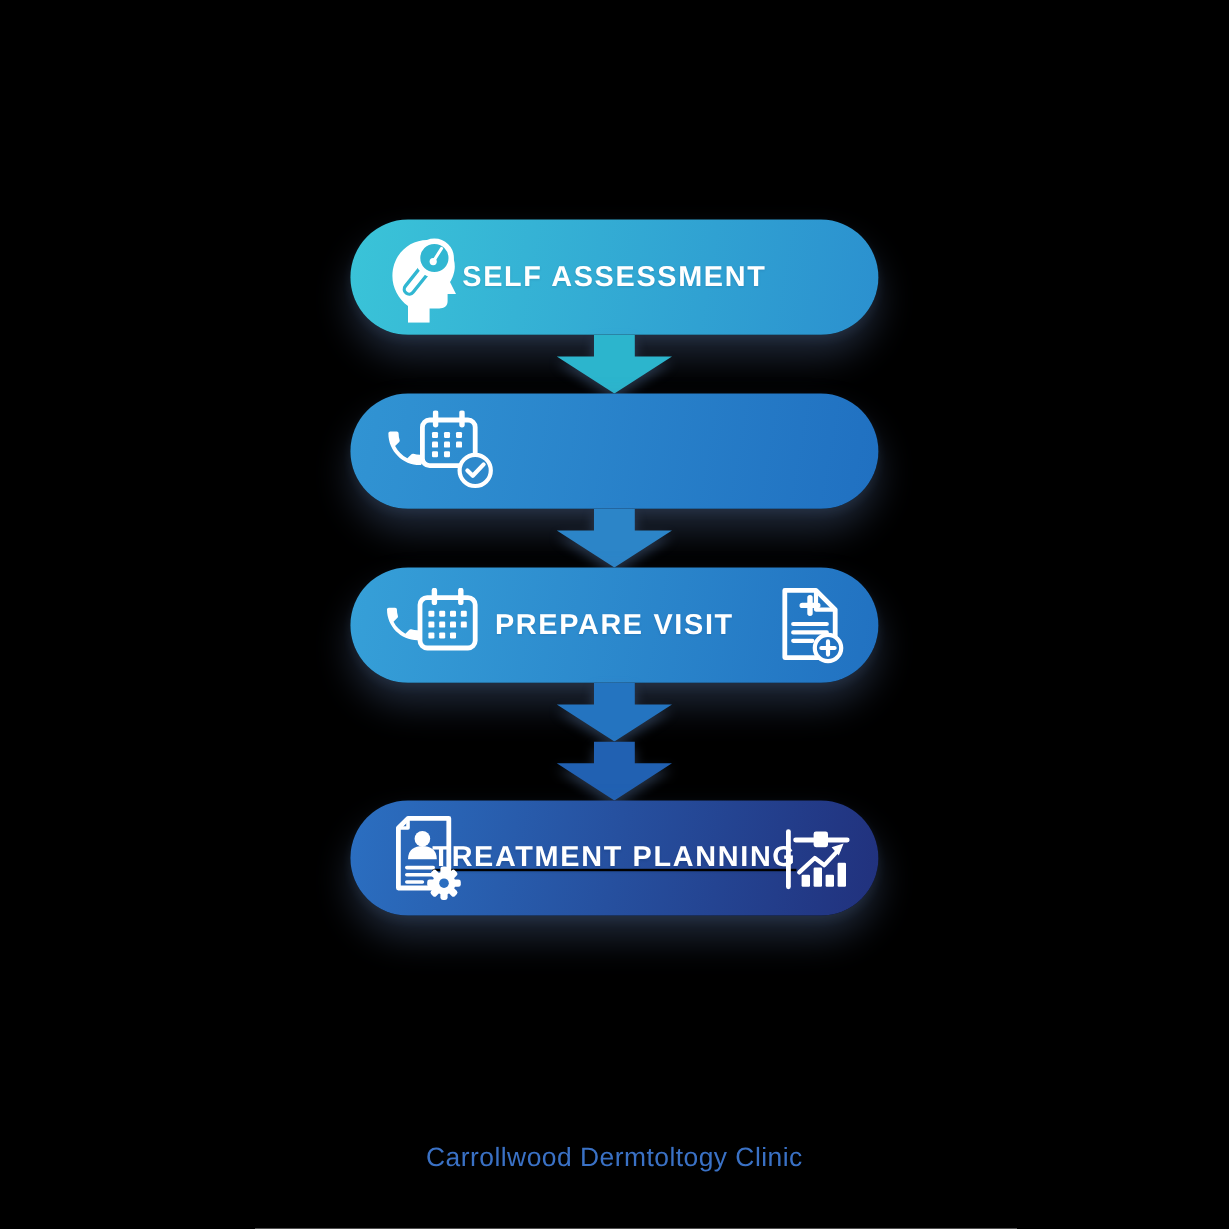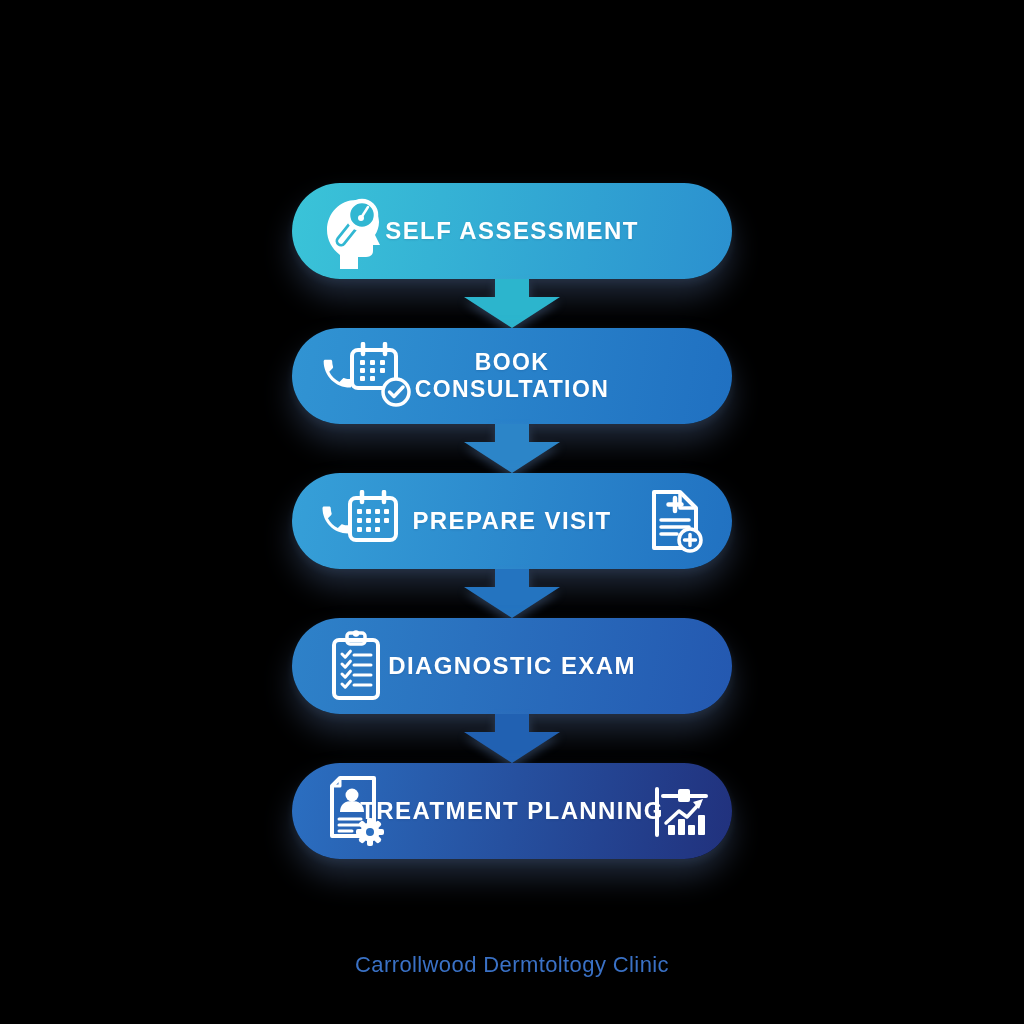--- a/index.html
+++ b/index.html
@@ -73,24 +73,20 @@
                 <rect x="18" y="26" width="5" height="5" rx="1"></rect>
                 <rect x="28" y="26" width="5" height="5" rx="1"></rect>
               <rect x="8" y="34" width="5" height="5" rx="1"></rect>
                 <rect x="18" y="34" width="5" height="5" rx="1"></rect>
             </g>
             <circle cx="44" cy="50" r="13" fill="#2e89cc" stroke="#ffffff" stroke-width="3.5"></circle>
             <path d="M37.5 50 l4.5 4.5 L51 45" stroke="#ffffff" stroke-width="3.5" fill="none" stroke-linecap="round" stroke-linejoin="round"></path>
           </g>
         </svg>
       </span>
-      <div class="label two-line">
-        <span>BOOK</span>
-        <span>CONSULTATION</span>
-      </div>
     </div>
 
     <div class="arrow-wrap">
       <svg width="96" height="49" viewBox="0 0 96 49">
         <polygon points="31,0 65,0 65,18 96,18 48,49 0,18 31,18" style="fill: rgb(44, 133, 200);"></polygon>
       </svg>
     </div>
 
     <div class="pill" style="background: linear-gradient(100deg, rgb(54, 160, 216), rgb(33, 113, 193)); justify-content: center;">
       <span class="icon left">
@@ -128,48 +124,28 @@
         </svg>
       </span>
     </div>
 
     <div class="arrow-wrap">
       <svg width="96" height="49" viewBox="0 0 96 49">
         <polygon points="31,0 65,0 65,18 96,18 48,49 0,18 31,18" style="fill: rgb(36, 116, 192);"></polygon>
       </svg>
     </div>
 
-    <div class="pill" style="background: linear-gradient(100deg, rgb(46, 130, 201), rgb(36, 88, 176));">
-      <span class="icon left" style="left:34px">
-        <svg width="60" height="72" viewBox="0 0 60 72">
-          <rect x="8" y="10" width="44" height="58" rx="5" stroke="#ffffff" stroke-width="4" fill="none"></rect>
-          <rect x="21" y="3" width="18" height="11" rx="3" stroke="#ffffff" stroke-width="3.5" fill="none"></rect>
-          <circle cx="30" cy="3.5" r="3.2" fill="#ffffff"></circle>
-          <g stroke="#ffffff" stroke-width="3" fill="none" stroke-linecap="round" stroke-linejoin="round">
-            <path d="M16 24 l3.2 3.2 5.2-6"></path>
-              <line x1="28" y1="25" x2="45" y2="25"></line>
-            <path d="M16 34 l3.2 3.2 5.2-6"></path>
-              <line x1="28" y1="35" x2="45" y2="35"></line>
-            <path d="M16 44 l3.2 3.2 5.2-6"></path>
-              <line x1="28" y1="45" x2="45" y2="45"></line>
-            <path d="M16 54 l3.2 3.2 5.2-6"></path>
-              <line x1="28" y1="55" x2="45" y2="55"></line>
-          </g>
-        </svg>
-      </span>
-      <div class="label">DIAGNOSTIC EXAM</div>
-    </div>
 
     <div class="arrow-wrap">
       <svg width="96" height="49" viewBox="0 0 96 49">
         <polygon points="31,0 65,0 65,18 96,18 48,49 0,18 31,18" style="fill: rgb(33, 97, 178);"></polygon>
       </svg>
     </div>
 
-    <div class="pill" style="background: linear-gradient(100deg, rgb(43, 111, 193), rgb(33, 49, 125));">
+    <div class="pill" style="background: linear-gradient(100deg, rgb(43, 111, 193), rgb(33, 49, 125)); text-decoration: underline;">
       <span class="icon left">
         <svg width="72" height="74" viewBox="0 0 72 74">
           <path d="M22 4 H56 V62 H14 V12 Z" stroke="#ffffff" stroke-width="4" fill="none" stroke-linejoin="round"></path>
           <path d="M22 4 V12 H14" stroke="#ffffff" stroke-width="3" fill="none" stroke-linejoin="round"></path>
           <circle cx="34" cy="21" r="6.5" fill="#ffffff"></circle>
           <path d="M22 38 c0-8 5.5-11 12-11 s12 3 12 11 z" fill="#ffffff"></path>
           <path d="M21 45 h22 M21 51 h22 M21 57 h13" stroke="#ffffff" stroke-width="3" stroke-linecap="round"></path>
           <g transform="translate(52,58)">
             <g fill="#ffffff">
               <rect x="-3" y="-14" width="6" height="8" rx="2"></rect>

